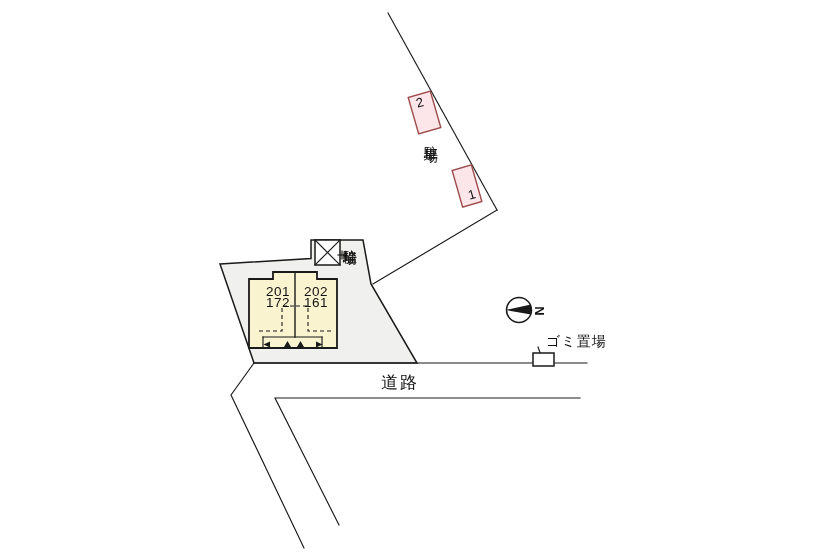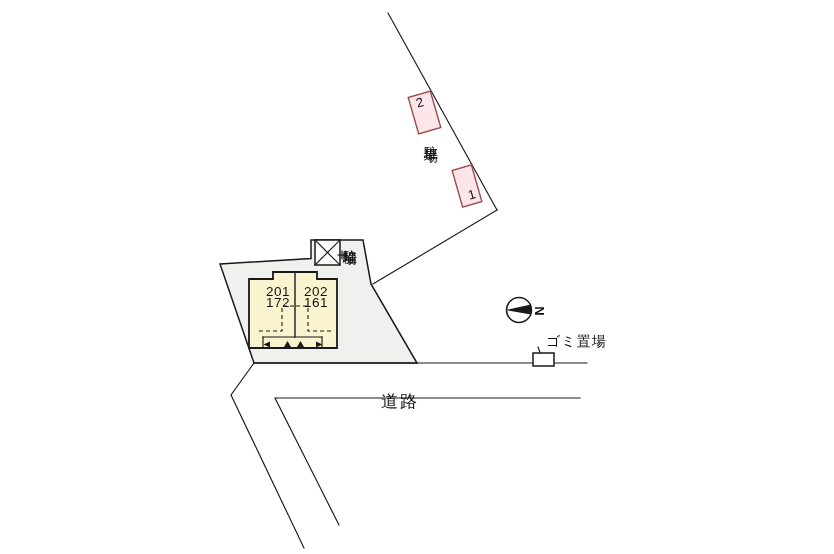--- a/index.html
+++ b/index.html
@@ -21,21 +21,21 @@
   .dash { stroke: var(--line, #1a1a1a); stroke-width: 1.1; fill: none; stroke-dasharray: 4 3; }
   .park { fill: var(--parking-fill, #fce6ea); stroke: var(--parking-border, #9e4a4a); stroke-width: 1.4; }
   .wht  { fill: #fff; stroke: var(--line, #1a1a1a); stroke-width: 1.5; }
   .blk  { fill: var(--line, #1a1a1a); stroke: none; }
 
   .lbl { position: absolute; white-space: nowrap; line-height: 1.1; }
   .vert { writing-mode: vertical-rl; text-orientation: upright; letter-spacing: 2px; }
 
   .parking-label  { left: 423px; top: 134px; font-size: 14px; }
   .bicycle-label  { left: 342px; top: 238px; font-size: 14px; letter-spacing: 1px; }
-  .road-label     { left: 381px; top: 374px; font-size: 17px; letter-spacing: 2px; margin-top: 19px; }
+  .road-label     { left: 381px; top: 374px; font-size: 17px; letter-spacing: 2px; }
   .garbage-label  { left: 514px; top: 334px; font-size: 14px; letter-spacing: 1px; margin-left: 32px; }
 
   .unit-label { position: absolute; width: 40px; text-align: center;
                 font-size: 13.5px; line-height: 10.5px; letter-spacing: 0.5px; }
   .unit-left  { left: 250px; top: 287px; text-align: right; }
   .unit-right { left: 296px; top: 287px; }
 
   .space-num { position: absolute; width: 20px; text-align: center;
                font-size: 13px; transform: rotate(-16deg); }
   .space-num-2 { left: 410px; top: 96px; }

